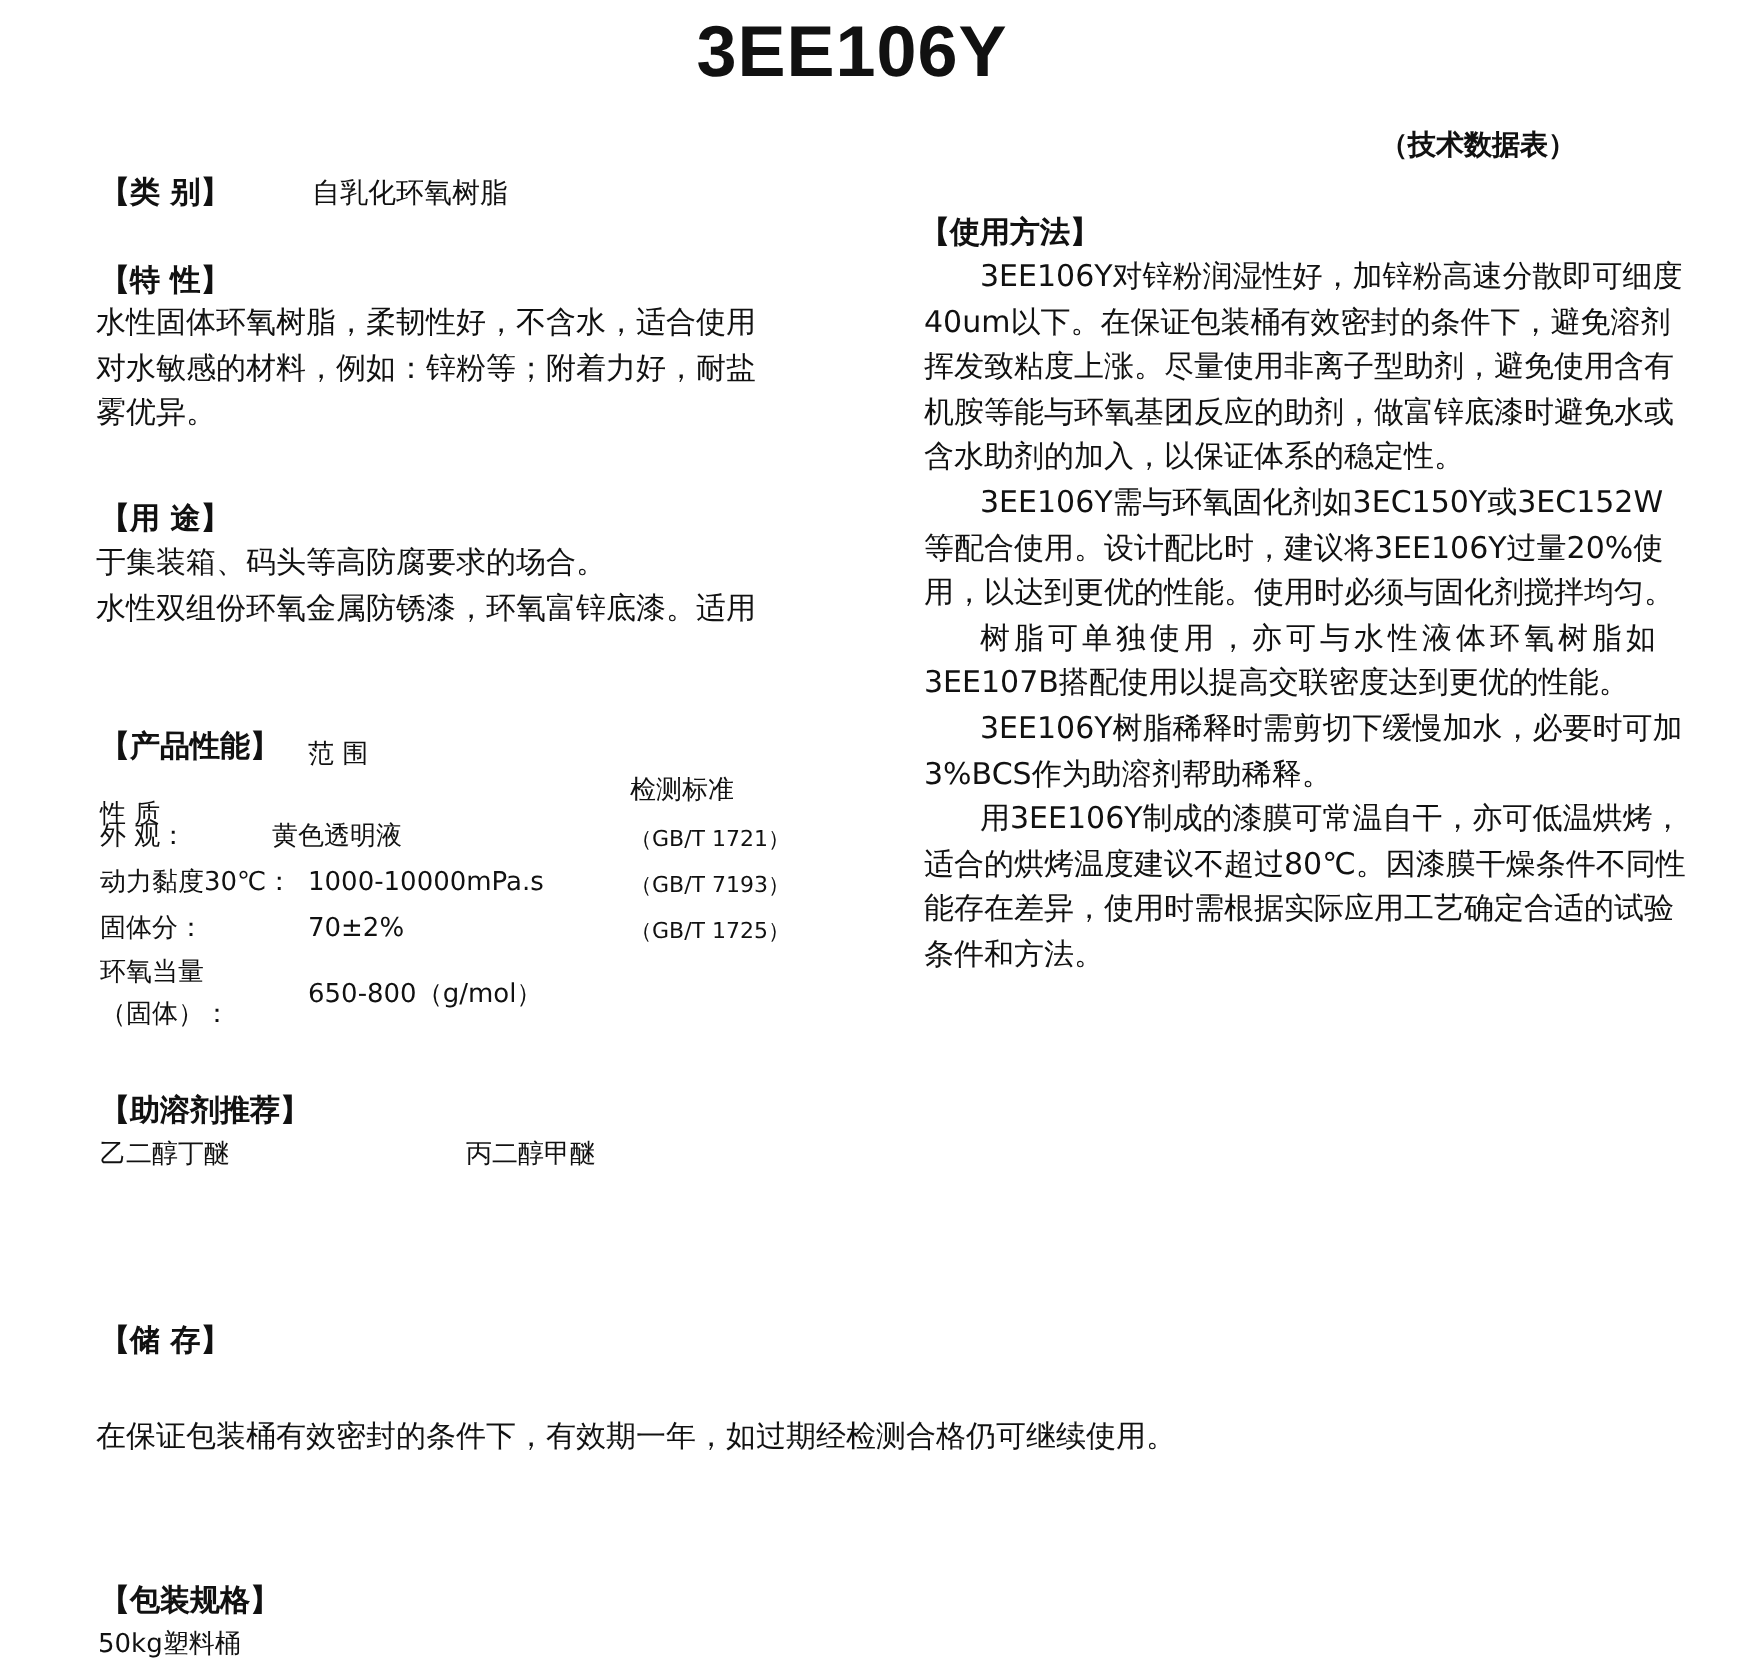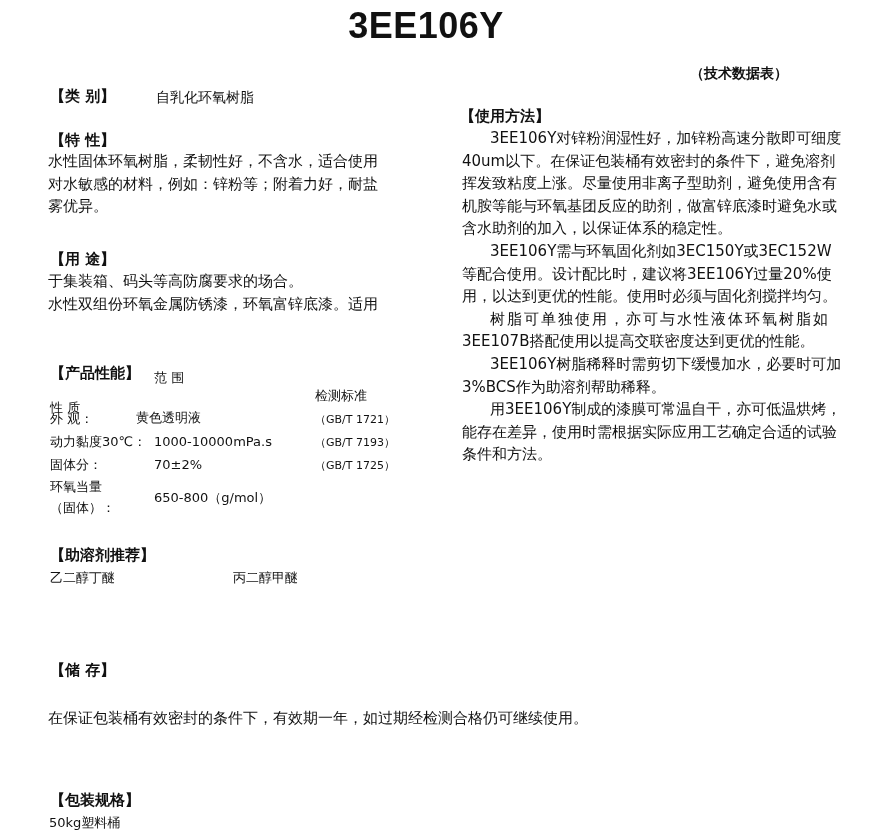--- a/index.html
+++ b/index.html
@@ -115,15 +115,16 @@
   <span class="line">机胺等能与环氧基团反应的助剂，做富锌底漆时避免水或</span>
   <span class="line">含水助剂的加入，以保证体系的稳定性。</span>
   <span class="line indent">3EE106Y需与环氧固化剂如3EC150Y或3EC152W</span>
   <span class="line">等配合使用。设计配比时，建议将3EE106Y过量20%使</span>
   <span class="line">用，以达到更优的性能。使用时必须与固化剂搅拌均匀。</span>
   <span class="line indent" style="letter-spacing:2px;">树脂可单独使用，亦可与水性液体环氧树脂如</span>
   <span class="line">3EE107B搭配使用以提高交联密度达到更优的性能。</span>
   <span class="line indent">3EE106Y树脂稀释时需剪切下缓慢加水，必要时可加</span>
   <span class="line">3%BCS作为助溶剂帮助稀释。</span>
   <span class="line indent">用3EE106Y制成的漆膜可常温自干，亦可低温烘烤，</span>
+  <span class="line">适合的烘烤温度建议不超过80℃。因漆膜干燥条件不同性</span>
   <span class="line">能存在差异，使用时需根据实际应用工艺确定合适的试验</span>
   <span class="line">条件和方法。</span>
 </div>
 
 </body></html>

